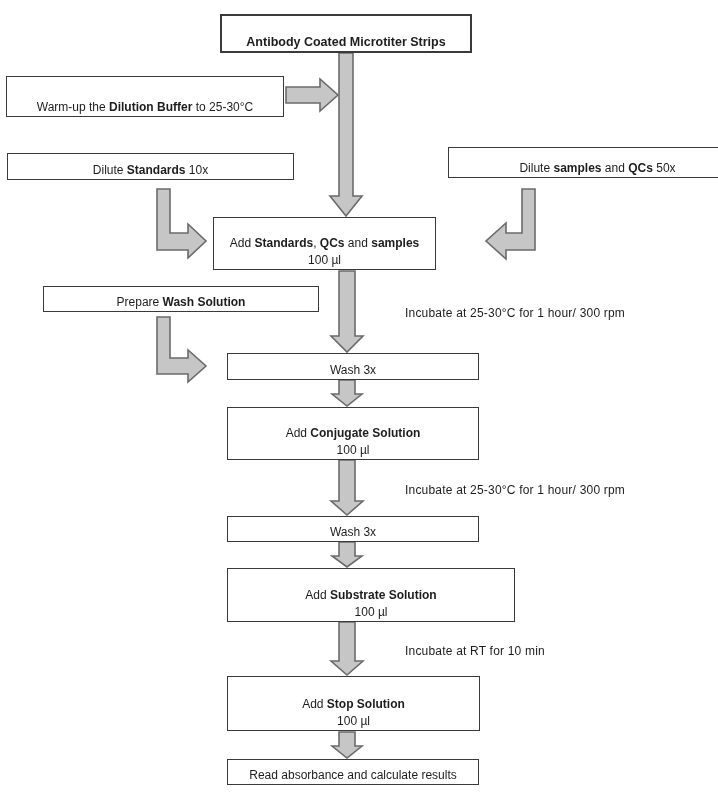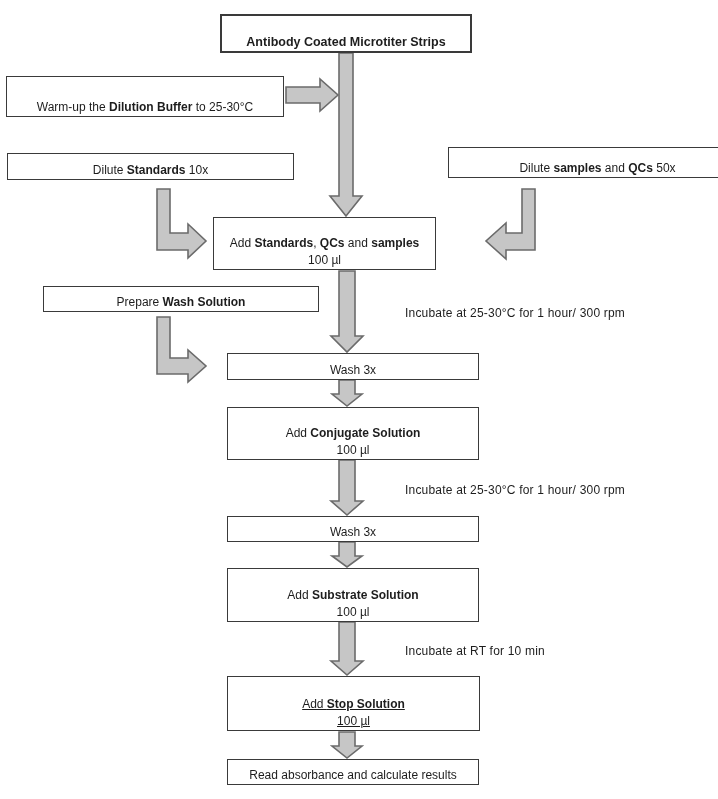--- a/index.html
+++ b/index.html
@@ -79,26 +79,26 @@
 
   <div class="box" style="left:227px;top:407px;width:252px;height:53px;">
     <div><span>Add </span><span class="b">Conjugate Solution</span></div>
     <div>100 µl</div>
   </div>
 
   <div class="box" style="left:227px;top:516px;width:252px;height:26px;">
     <div>Wash 3x</div>
   </div>
 
-  <div class="box" style="left:227px;top:568px;width:252px;height:54px;">
+  <div class="box" style="left:227px;top:568px;width:288px;height:54px;">
     <div><span>Add </span><span class="b">Substrate Solution</span></div>
     <div>100 µl</div>
   </div>
 
-  <div class="box" style="left:227px;top:676px;width:253px;height:55px;text-decoration:underline;">
+  <div class="box" style="left:227px;top:676px;width:253px;height:55px;">
     <div><span>Add </span><span class="b">Stop Solution</span></div>
     <div>100 µl</div>
   </div>
 
   <div class="box" style="left:227px;top:759px;width:252px;height:26px;">
     <div>Read absorbance and calculate results</div>
   </div>
 
   <div class="note" style="left:405px;top:306px;">Incubate at 25-30°C for 1 hour/ 300 rpm</div>
   <div class="note" style="left:405px;top:483px;">Incubate at 25-30°C for 1 hour/ 300 rpm</div>

